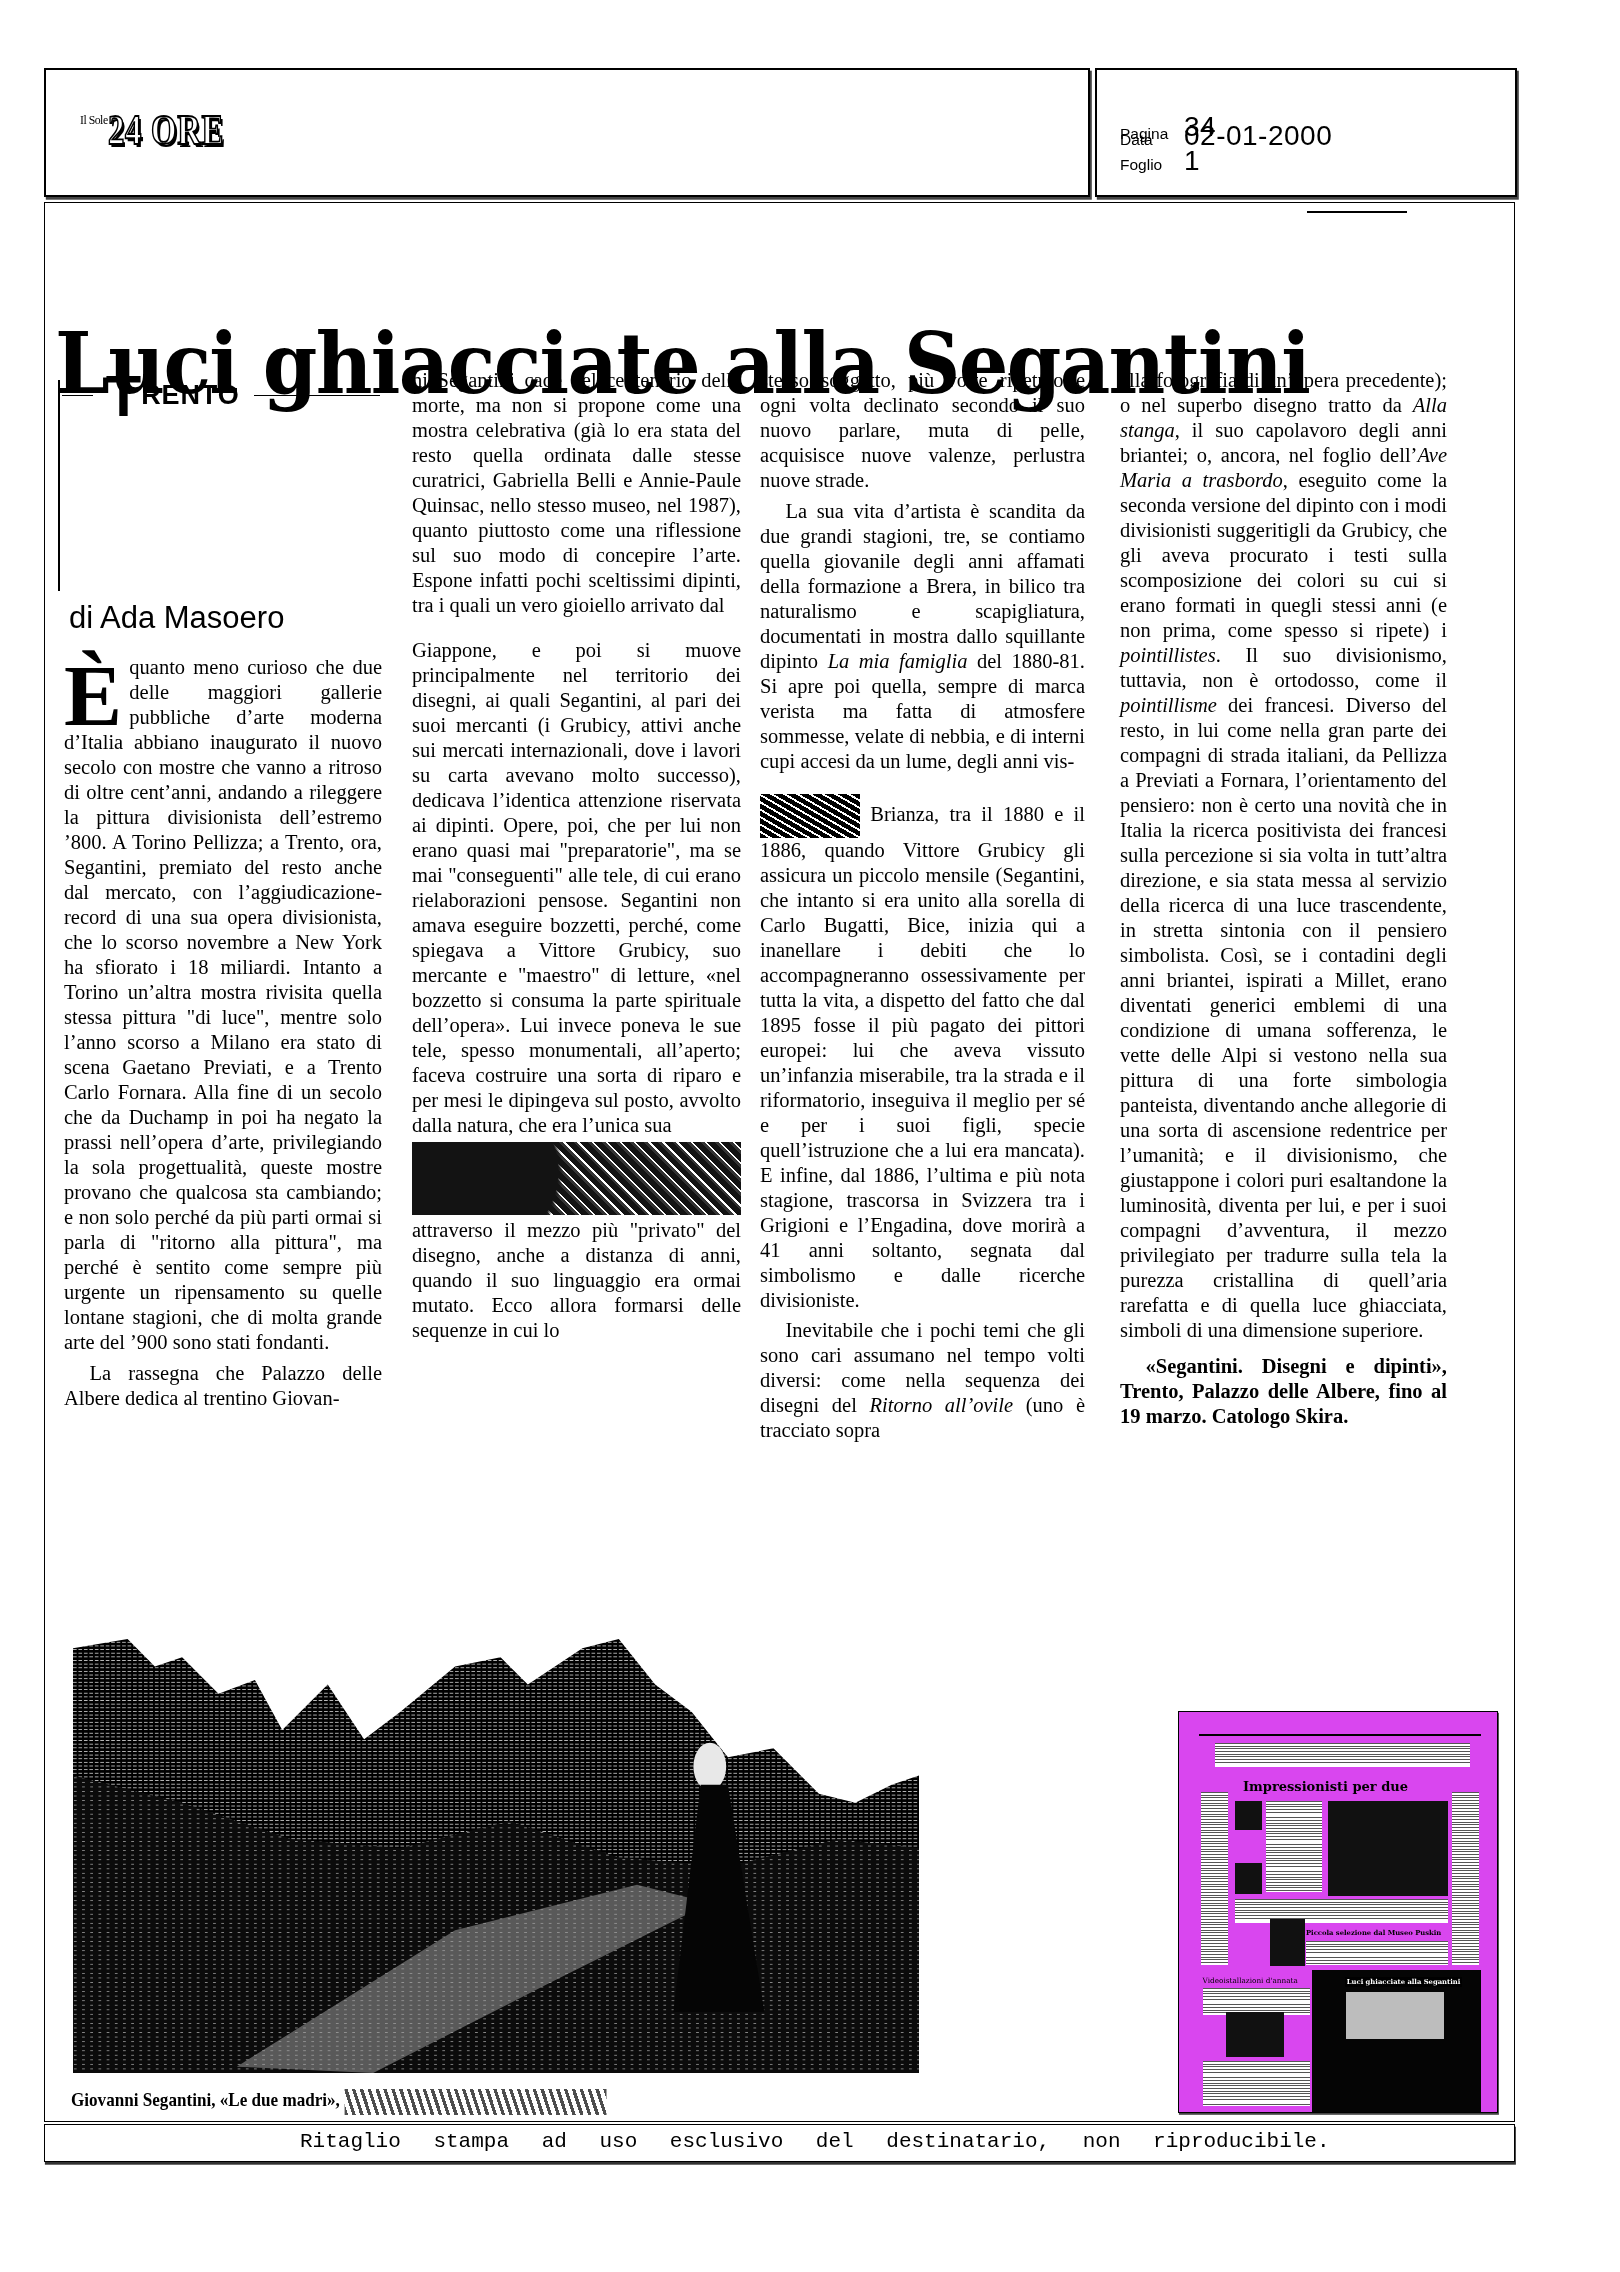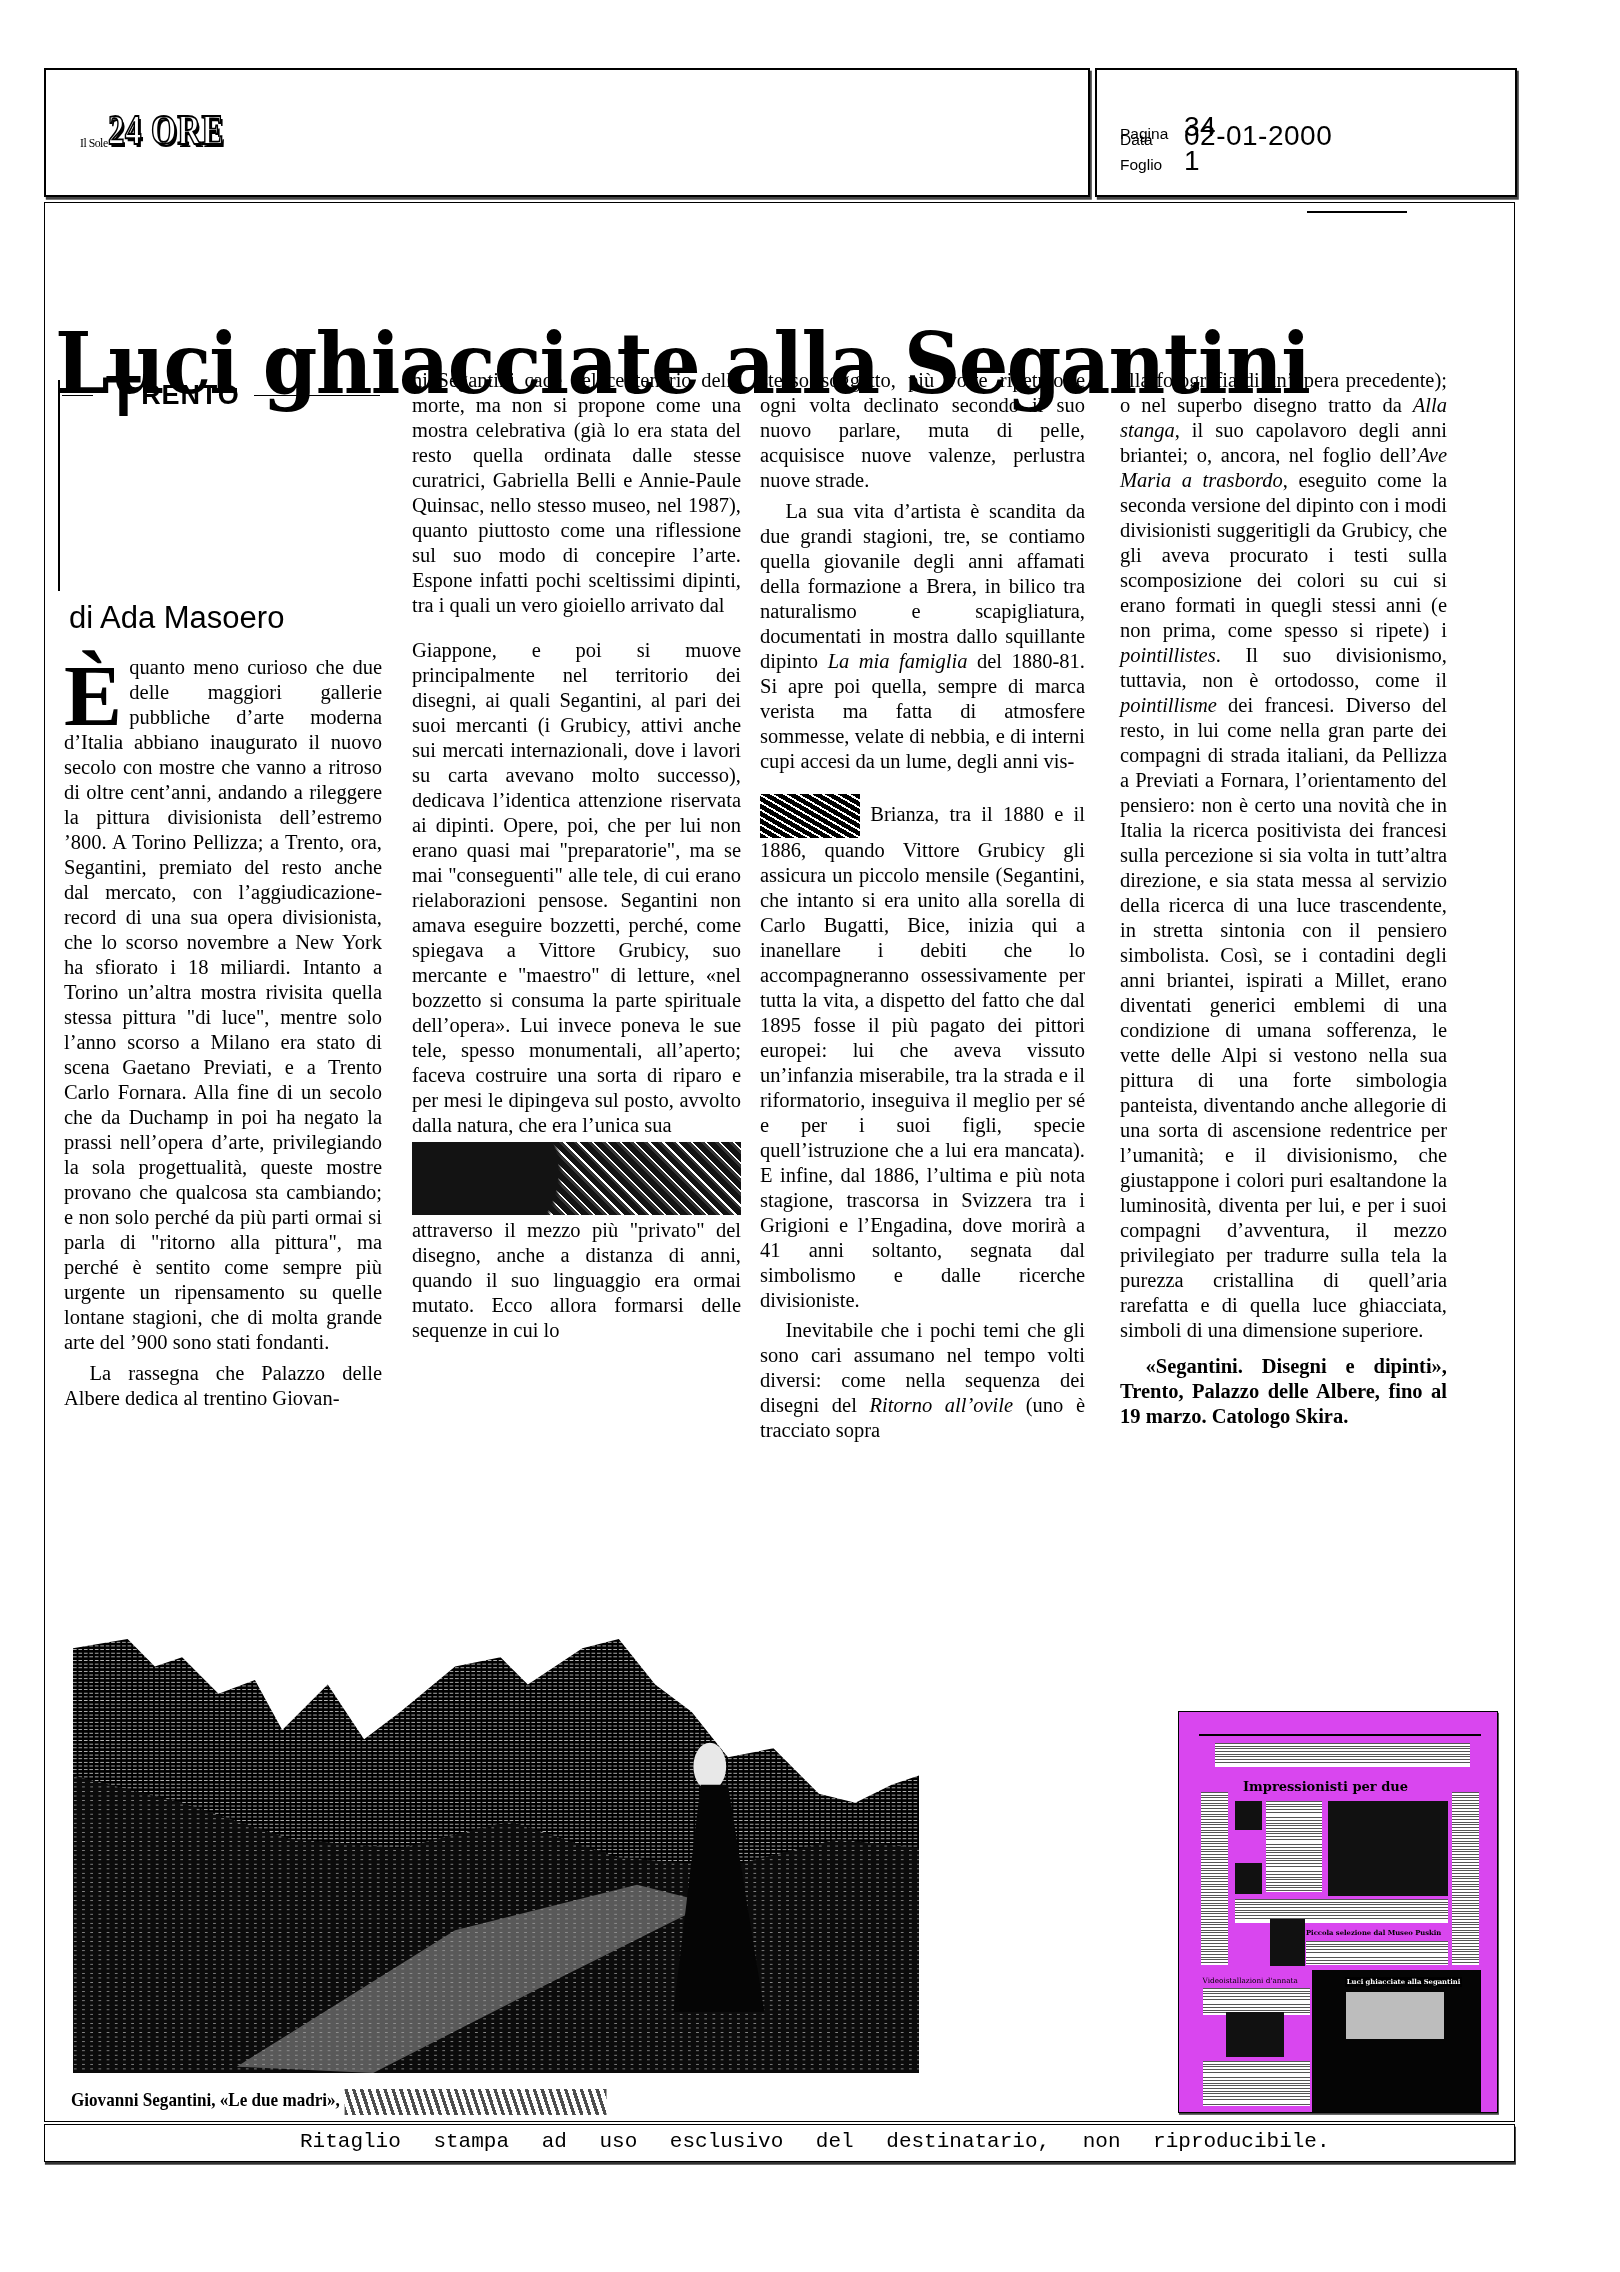--- a/index.html
+++ b/index.html
@@ -4,21 +4,21 @@
 <style>
   html, body { margin:0; padding:0; background:#ffffff; }
   body { width:1620px; height:2273px; position:relative; overflow:hidden;
          font-family:"Liberation Serif", serif; color:#000; }
   .box { position:absolute; border:2.7px solid #000; box-shadow:1.8px 2.7px 0 #444; background:#fff; }
   #hdr-left { left:44px; top:68px; width:1042px; height:125px; }
   #hdr-right { left:1095px; top:68px; width:418px; height:125px; }
   #main { left:44px; top:202px; width:1469px; height:1918px; border-width:1.8px; box-shadow:none; }
   #footer { left:44px; top:2124px; width:1469px; height:36px; border-width:1.8px; box-shadow:0.9px 2.7px 0 #333; }
 
-  .logo { position:absolute; left:80px; top:109px; display:flex; align-items:flex-end; }
+  .logo { position:absolute; left:80px; top:109px; display:flex; align-items:flex-start; }
   .logo .small { font-family:"Liberation Serif", serif; font-size:11.8px; margin-top:3.6px; letter-spacing:-0.5px; }
   .logo .big { font-family:"Liberation Serif", serif; font-weight:bold; font-size:42px; line-height:42px;
                color:#fff; -webkit-text-stroke:1.8px #000; text-shadow:2.7px 2.7px 0 #000; transform:scaleX(0.78); transform-origin:left; letter-spacing:0.9px; }
 
   .meta-row { position:absolute; left:1120px; display:flex; align-items:baseline; font-family:"Liberation Sans", sans-serif; }
   .meta-row .lbl { width:64px; font-size:15.5px; }
   .meta-row .val { font-size:28px; letter-spacing:0.5px; }
 
   .top-rule { position:absolute; left:1307px; top:211px; width:100px; height:1.8px; background:#000; }
 

